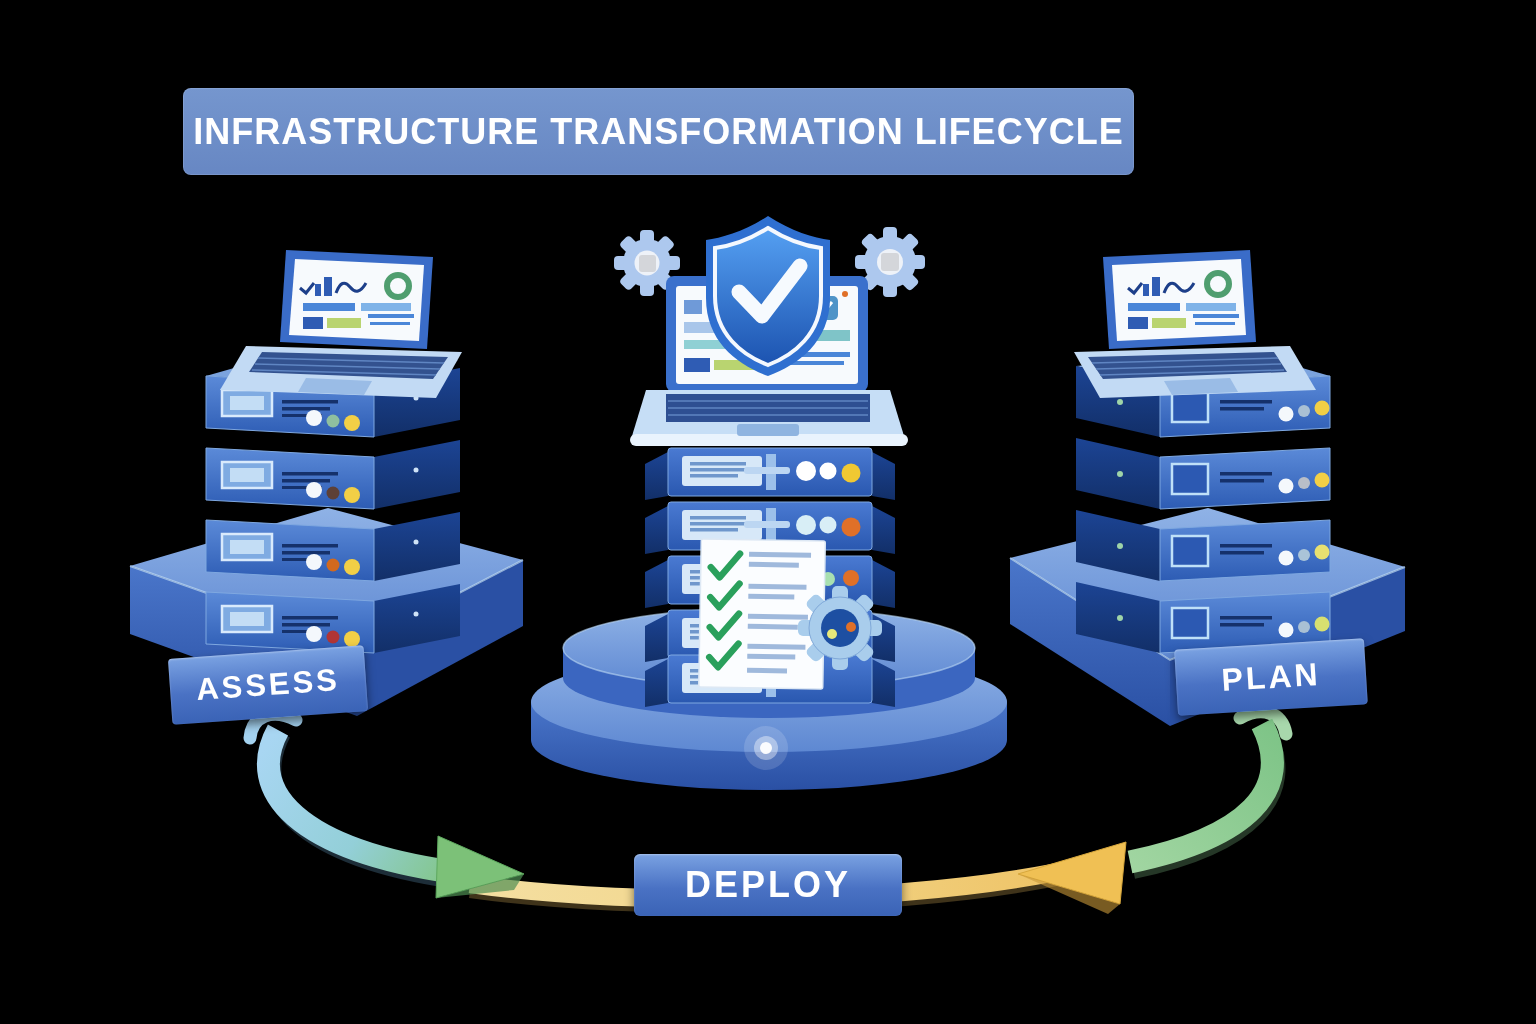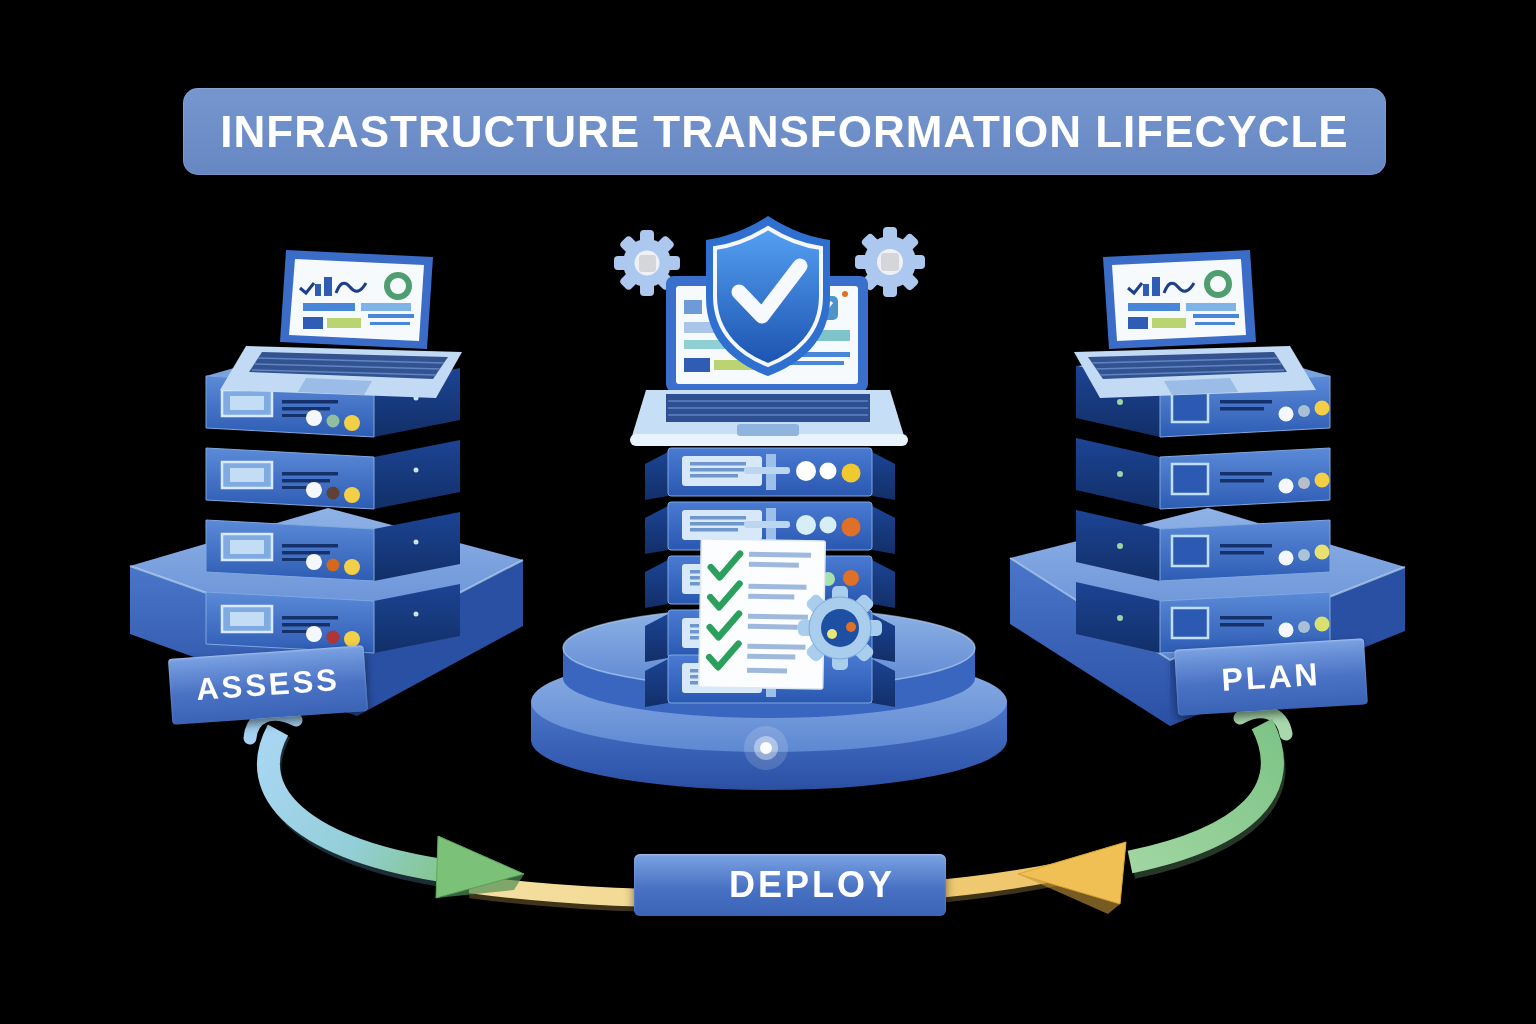--- a/index.html
+++ b/index.html
@@ -4,30 +4,30 @@
 <style>
   html,body{margin:0;padding:0;background:#000;}
   #scene{position:relative;width:1536px;height:1024px;background:#000;overflow:hidden;
          font-family:"Liberation Sans",sans-serif;}
   #scene svg{position:absolute;left:0;top:0;}
   .label{position:absolute;display:flex;align-items:center;justify-content:center;
          color:#fff;font-weight:bold;text-align:center;
          background:linear-gradient(180deg,#7aa2e2 0%,#4a72c4 55%,#3a63b6 100%);
          border-radius:4px;
          box-shadow:0 5px 10px rgba(0,0,0,.5), inset 0 1px 2px rgba(255,255,255,.35);}
-  #title-banner{left:183px;top:88px;width:1203px;height:87px;
+  #title-banner{left:183px;top:88px;width:951px;height:87px;
          background:linear-gradient(180deg,#7596ce 0%,#6787c3 100%);
-         border-radius:15px;font-size:44px;letter-spacing:1px;white-space:nowrap;
+         border-radius:8px;font-size:36px;letter-spacing:1px;white-space:nowrap;
          box-shadow:inset 0 0 0 1px rgba(255,255,255,.12);}
   #label-assess{left:170px;top:652px;width:196px;height:66px;transform:rotate(-4deg);
          font-size:31px;letter-spacing:3px;}
   #label-plan{left:1176px;top:644px;width:190px;height:66px;transform:rotate(-3.5deg);
          font-size:32px;letter-spacing:3px;}
   #label-deploy{left:634px;top:854px;width:268px;height:62px;border-radius:6px;
-         font-size:36px;letter-spacing:3px;padding-left:44px;}
+         font-size:36px;letter-spacing:3px;}
 </style>
 </head>
 <body>
 
 <div id="scene">
 
 <svg width="1536" height="1024" viewBox="0 0 1536 1024">
   <defs>
     <linearGradient id="gFront" x1="0" y1="0" x2="0" y2="1">
       <stop offset="0" stop-color="#5b8ad8"></stop>

